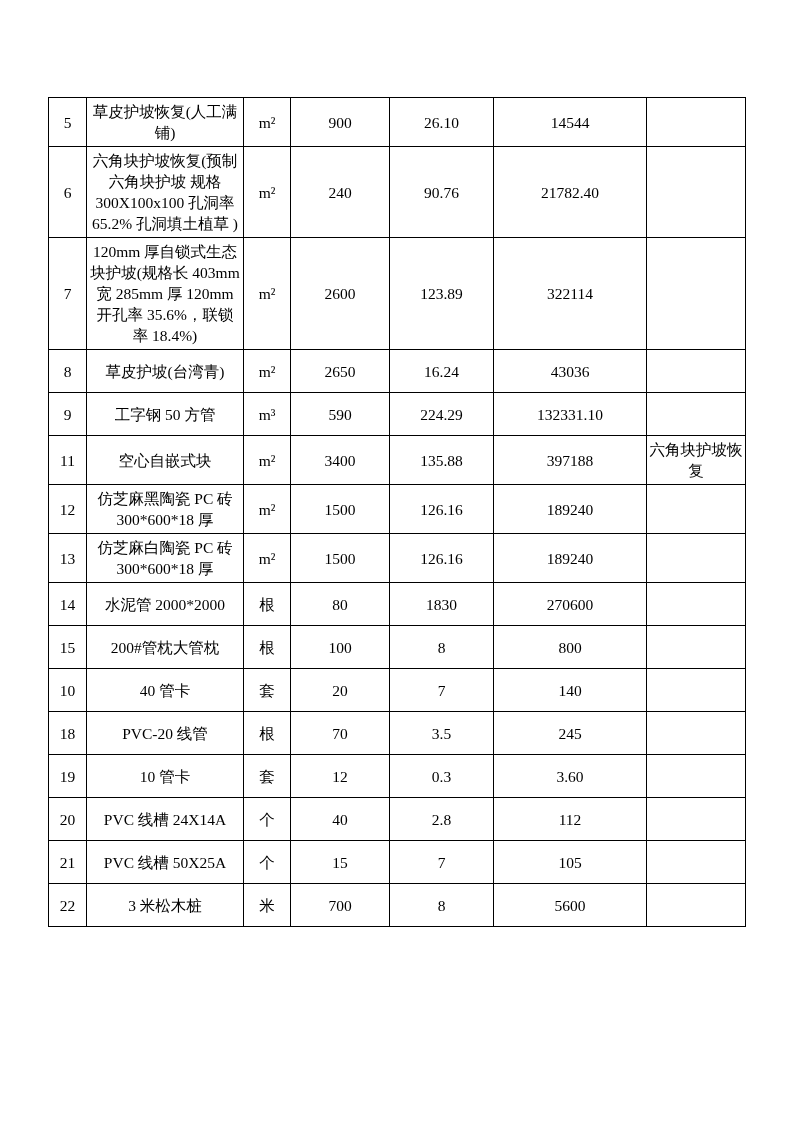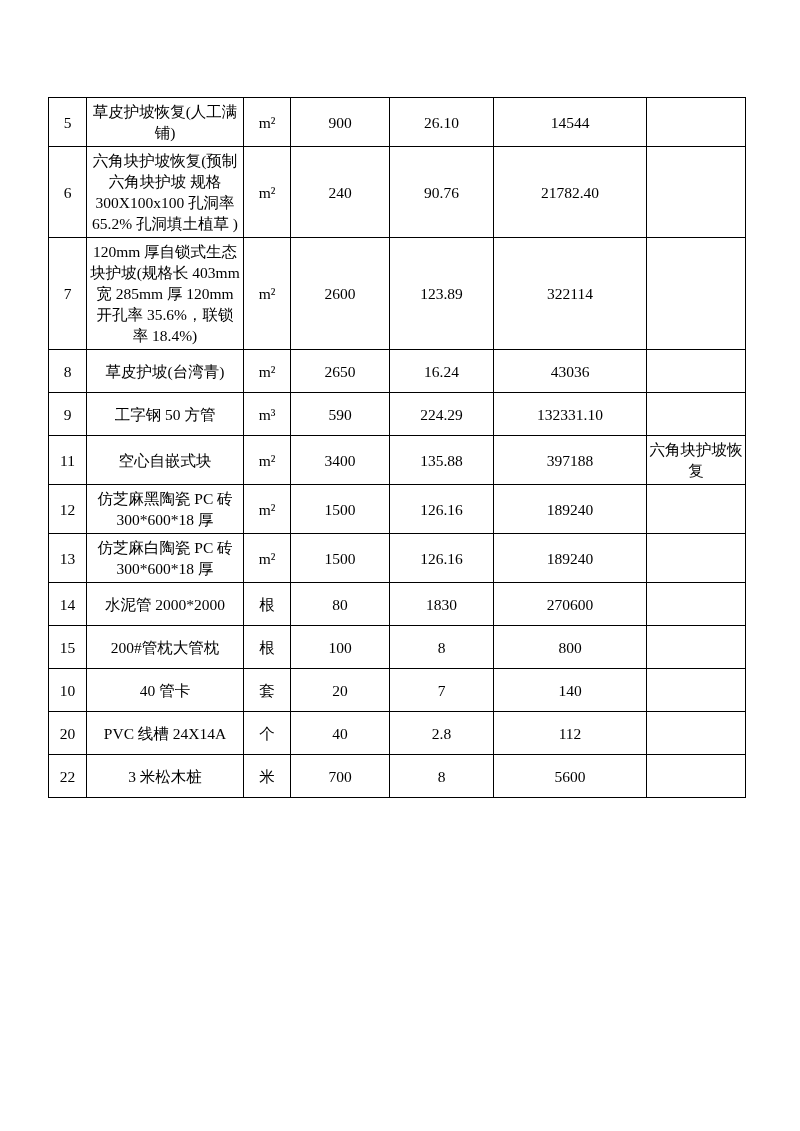--- a/index.html
+++ b/index.html
@@ -151,29 +151,56 @@
         <tr>
     <td>10</td>
     <td>40 管卡</td>
     <td>套</td>
     <td>20</td>
     <td>7</td>
     <td>140</td>
     <td></td>
   </tr>
         <tr>
+    <td>18</td>
+    <td>PVC-20 线管</td>
+    <td>根</td>
+    <td>70</td>
+    <td>3.5</td>
+    <td>245</td>
+    <td></td>
+  </tr>
+        <tr>
+    <td>19</td>
+    <td>10 管卡</td>
+    <td>套</td>
+    <td>12</td>
+    <td>0.3</td>
+    <td>3.60</td>
+    <td></td>
+  </tr>
+        <tr>
     <td>20</td>
     <td>PVC 线槽 24X14A</td>
     <td>个</td>
     <td>40</td>
     <td>2.8</td>
     <td>112</td>
     <td></td>
   </tr>
         <tr>
+    <td>21</td>
+    <td>PVC 线槽 50X25A</td>
+    <td>个</td>
+    <td>15</td>
+    <td>7</td>
+    <td>105</td>
+    <td></td>
+  </tr>
+        <tr>
     <td>22</td>
     <td>3 米松木桩</td>
     <td>米</td>
     <td>700</td>
     <td>8</td>
     <td>5600</td>
     <td></td>
   </tr>
       </tbody>
   </table>

